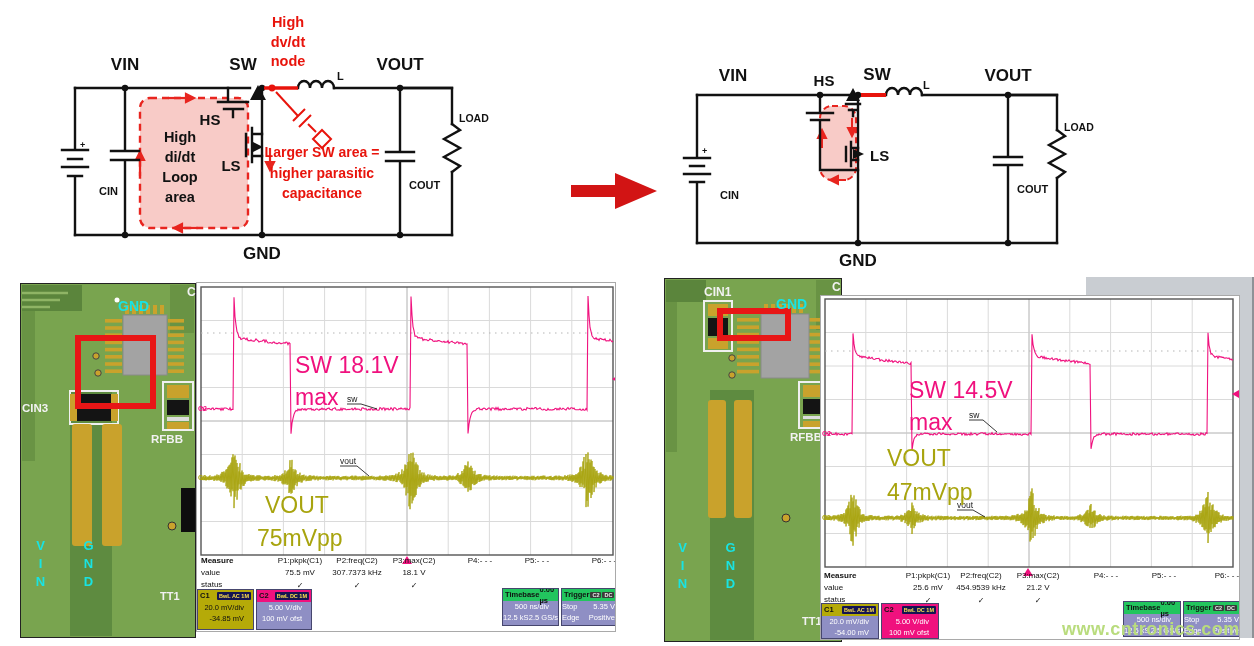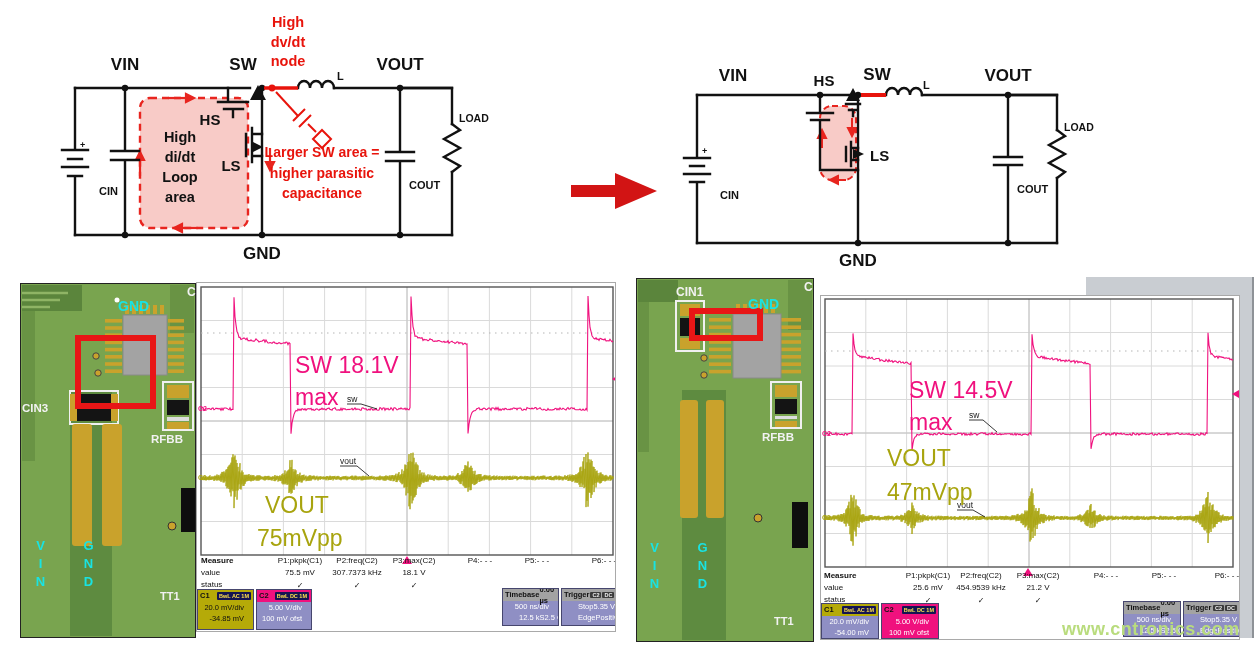--- a/index.html
+++ b/index.html
@@ -9,25 +9,25 @@
   svg text{font-family:"Liberation Sans","DejaVu Sans",sans-serif}
   
   .scope{position:absolute;background:#fff;border:1px solid #a9a9a9;box-sizing:border-box;overflow:hidden;z-index:2}
   .ann{position:absolute;font-weight:normal;line-height:1.05;white-space:nowrap}
   .mlabel{position:absolute;font-size:8px;color:#111;white-space:nowrap}
   .mcol{position:absolute;width:92px;margin-left:-46px;text-align:center;font-size:8px;color:#111;white-space:nowrap}
   .mcol div{height:12.4px}
   .sbox{position:absolute;border:1px solid #46466e;box-sizing:border-box;font-size:7.5px;line-height:11px;overflow:hidden}
   .bhead{display:flex;justify-content:space-between;align-items:center;height:11.5px;padding:0 2px;font-weight:bold;font-size:7.5px}
   .bline{text-align:right;padding-right:9px;height:11px;white-space:nowrap}
-  .spread{display:flex;justify-content:space-between;padding:0 16px;text-align:left}
+  .spread{display:flex;justify-content:space-between;padding:0 0;text-align:left}
   .bbadge{background:#141452;color:#ffe14c;font-size:5.5px;font-weight:bold;padding:0 2px;line-height:8px;border-radius:1px;white-space:nowrap}
   .badge-dark{background:#3a3a3a;color:#eee;margin-left:1px}
   .box-purple{background:#8f8fc4;color:#fff}
-  .head-light{background:#a3a3a3;color:#111}
+  .head-light{background:#22c55e;color:#111}
   .head-c1{background:#b5aa08;color:#111}
   .head-c2{background:#f0117e;color:#111}
   .box-c1-sel{background:#b5aa08;color:#111}
   .box-c2-sel{background:#f0117e;color:#fff}
   
   .pcb{position:absolute;z-index:1}
   .vert{position:absolute;writing-mode:vertical-rl;text-orientation:upright;font-weight:bold;
         letter-spacing:3px;color:#19e3e3;font-size:13px;line-height:1}
   
   .graypanel{position:absolute;background:#c9cdd2;border-right:2px solid #8e9297;z-index:0}
@@ -337,21 +337,21 @@
         </div>
       <div class="bline spread">
           <span>Edge</span>
           <span>Positive</span>
         </div>
     </div>
   </div>
 
   <div class="graypanel" style="left:1086px;top:277px;width:166px;height:361px"></div>
 
-  <div class="pcb" style="left:636px;top:278px;width:208px;height:364px">
+  <div class="pcb" style="left:664px;top:278px;width:208px;height:364px">
     <svg width="178" height="364" viewBox="0 0 178 364">
       <rect x="0" y="0" width="178" height="364" fill="#79a44f" stroke="#222" stroke-width="2"></rect>
       <rect x="2" y="2" width="40" height="22" fill="#5b853c"></rect>
       <rect x="2" y="24" width="11" height="150" fill="#699344"></rect>
       <rect x="46" y="112" width="44" height="250" fill="#5e8b40"></rect>
       <rect x="152" y="2" width="24" height="50" fill="#699344"></rect>
       <g fill="#c9a22c">
         <rect x="73" y="40" width="22" height="3.6"></rect>
           <rect x="73" y="47.4" width="22" height="3.6"></rect>
         <rect x="73" y="54.8" width="22" height="3.6"></rect>

